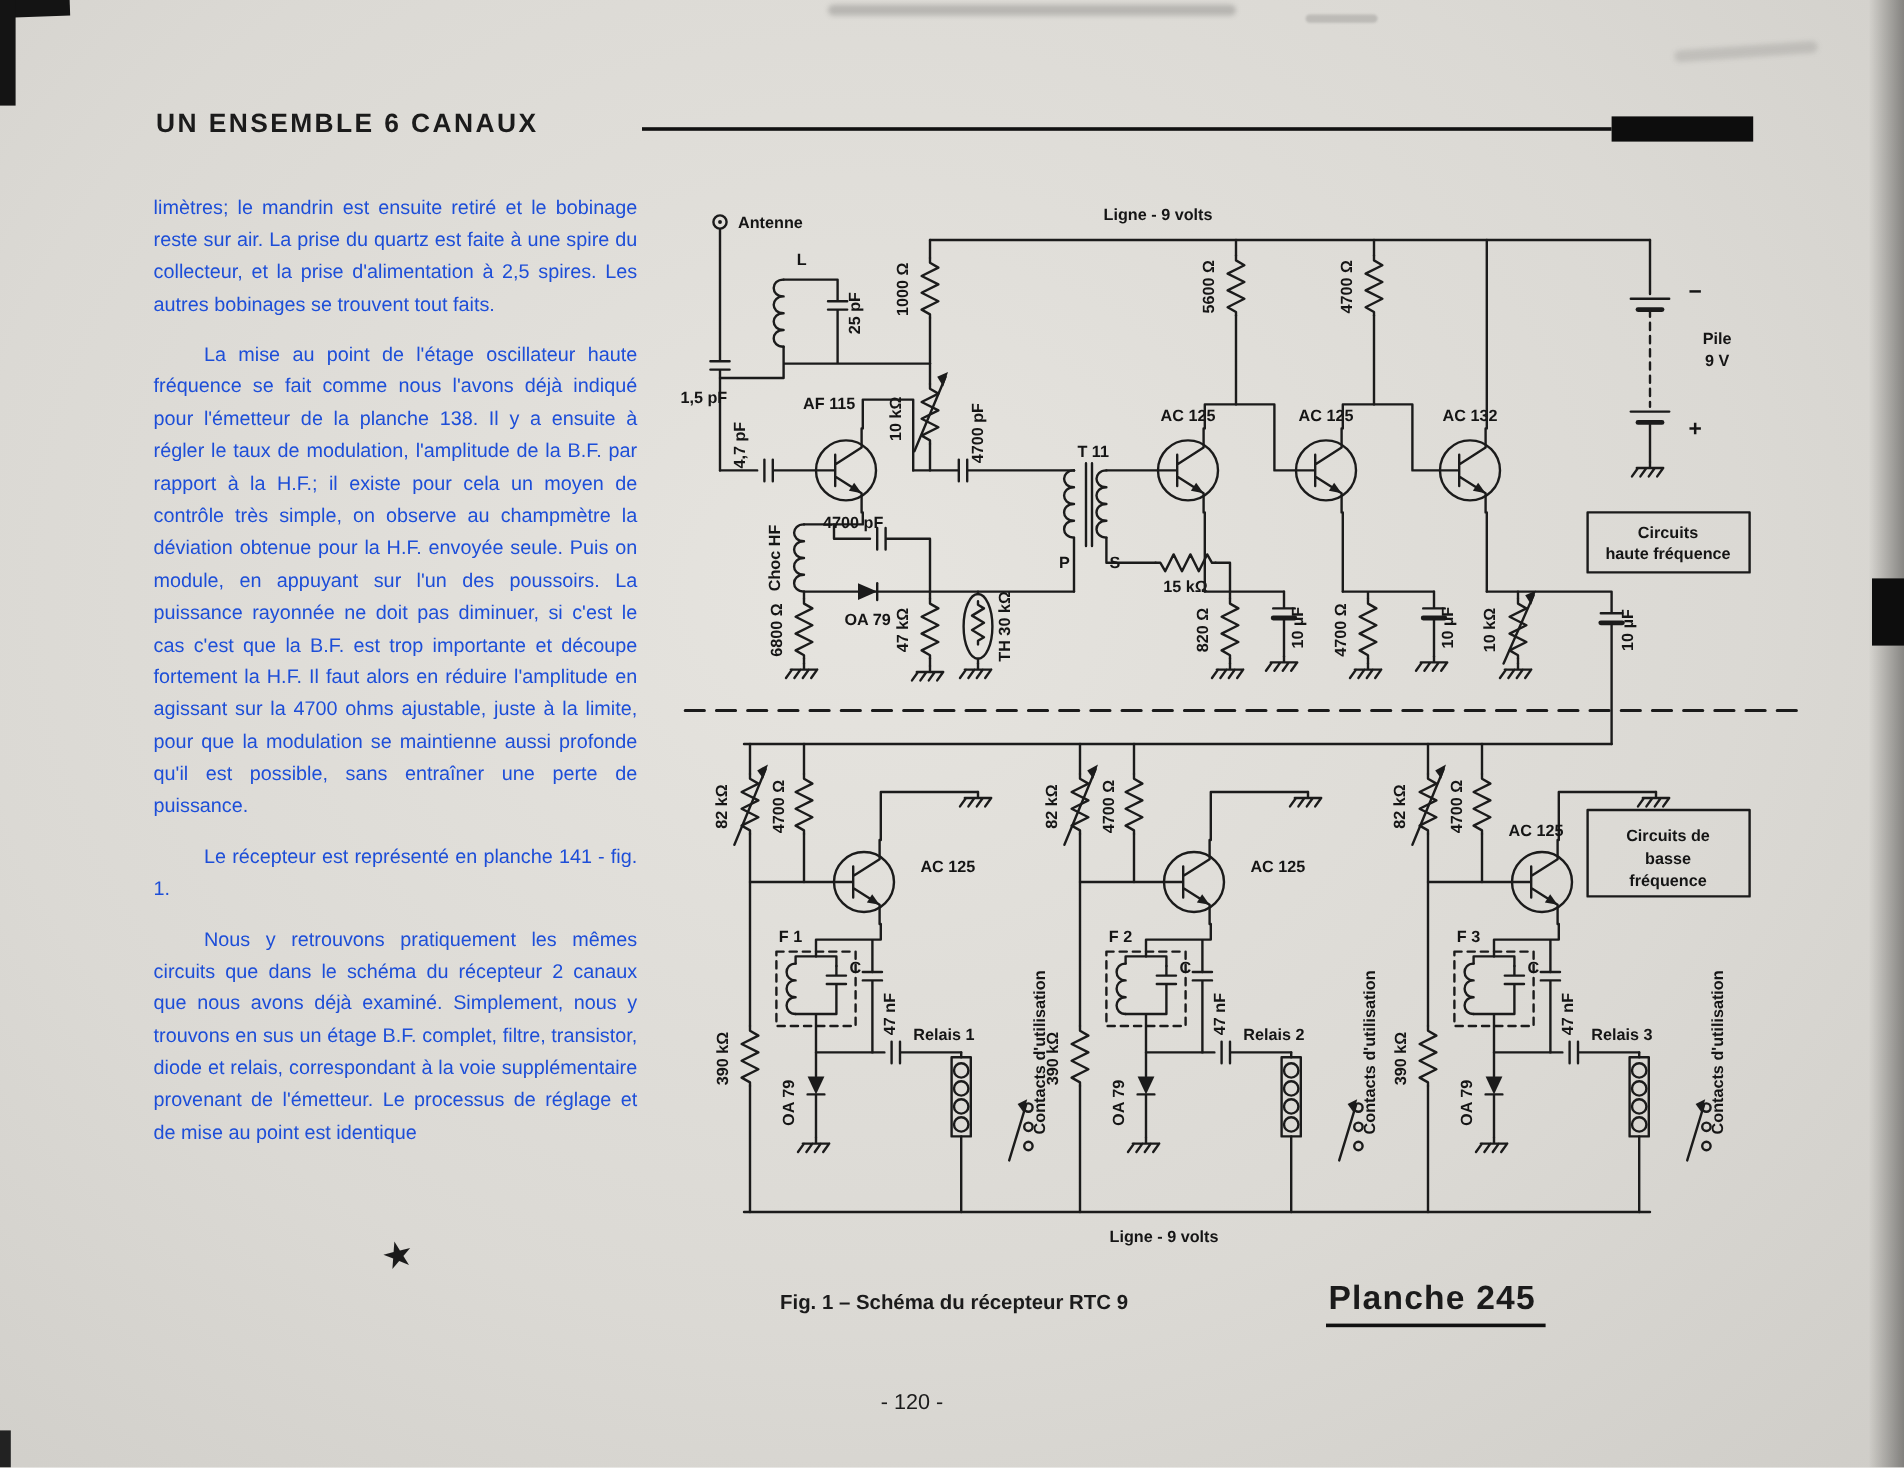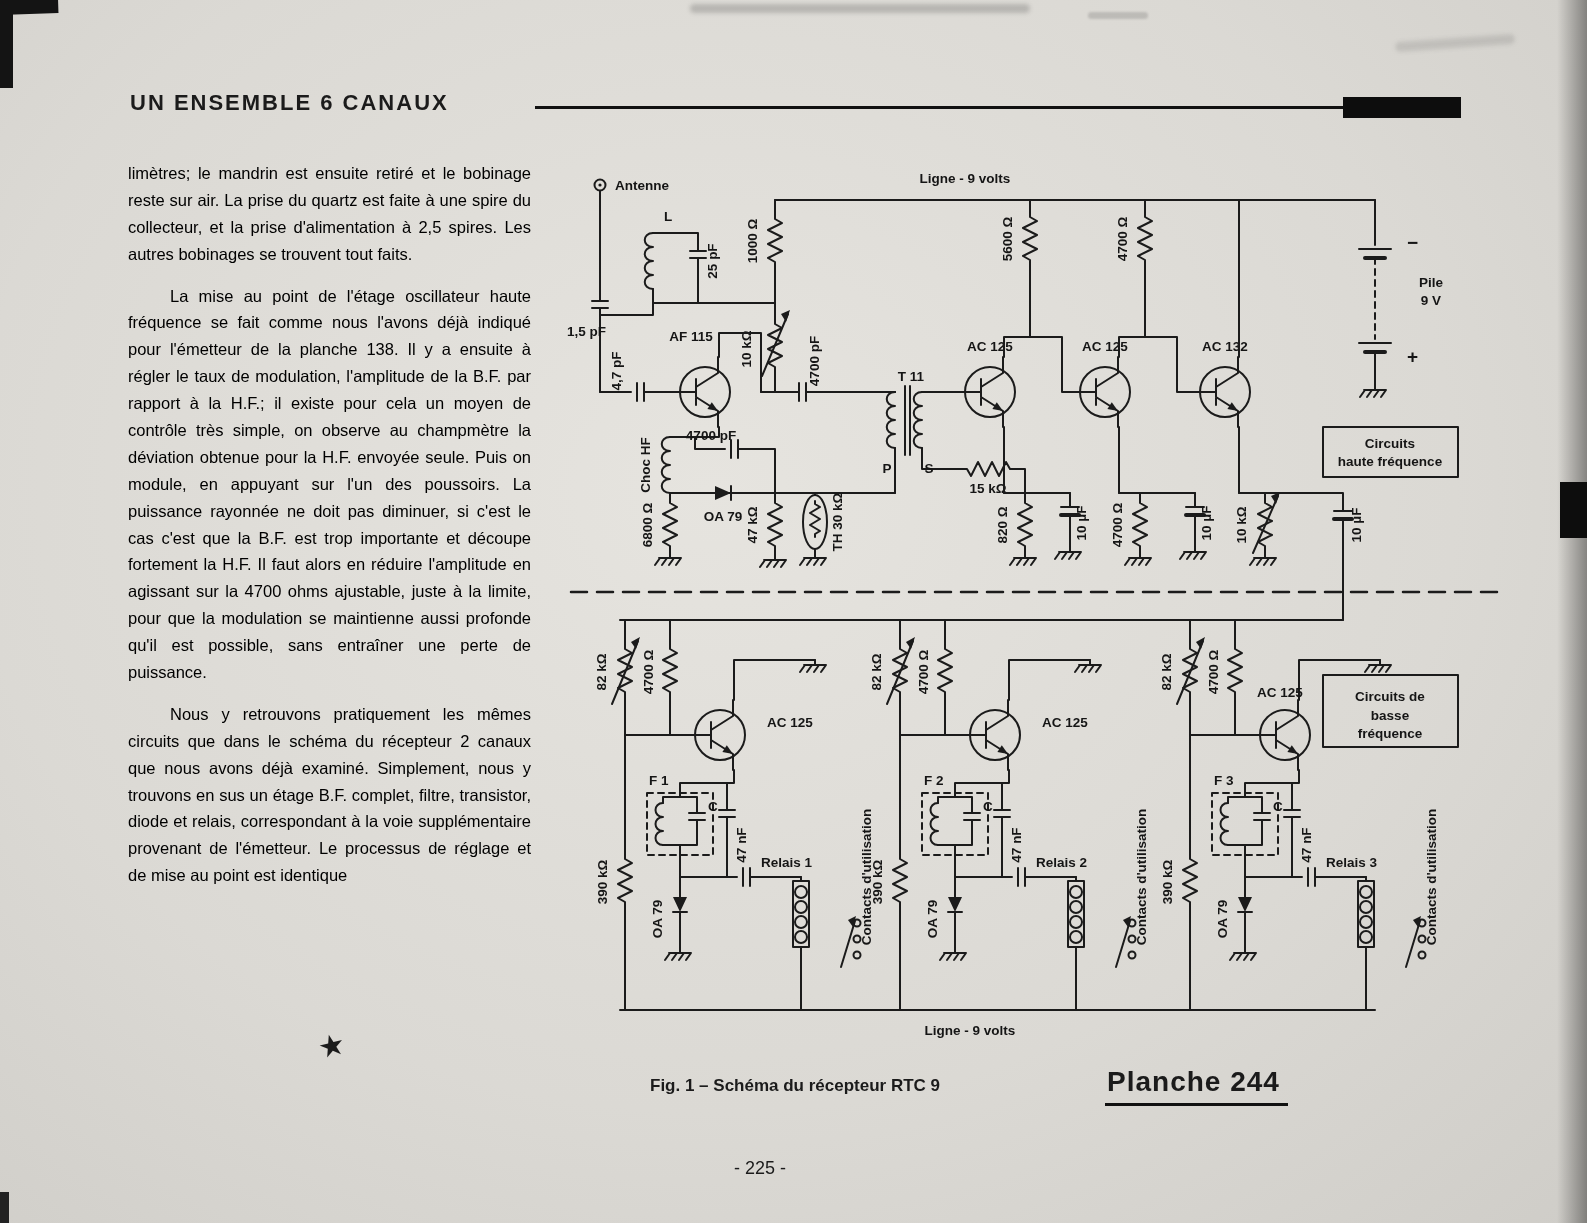--- a/index.html
+++ b/index.html
@@ -16,21 +16,21 @@
   .art-smudge2{left:1088px;top:12px;width:60px;height:7px;background:rgba(50,50,50,.18);border-radius:4px;filter:blur(1px);}
   .art-smudge3{left:1395px;top:38px;width:120px;height:10px;background:rgba(60,60,60,.15);border-radius:6px;filter:blur(2px);transform:rotate(-4deg);}
   .art-right{right:0;top:0;width:30px;height:1223px;background:linear-gradient(to right, rgba(0,0,0,0), rgba(0,0,0,0.38));}
   .art-notch{left:1560px;top:482px;width:27px;height:56px;background:#0d0d0d;}
   .art-bl{left:0;top:1192px;width:9px;height:31px;background:#222;}
   
   .header-title{left:130px;top:90px;font-size:22px;font-weight:bold;letter-spacing:2px;}
   .header-rule{left:535px;top:106px;width:808px;height:3px;background:#111;}
   .header-bar{left:1343px;top:97px;width:118px;height:21px;background:#0d0d0d;}
   
-  .article{left:128px;top:160px;width:403px;font-size:16.5px;line-height:1.63;text-align:justify;color:#000000;}
+  .article{left:128px;top:160px;width:403px;font-size:16.5px;line-height:1.63;text-align:justify;color:#1d4ed8;}
   .article p{margin:0 0 15px 0;}
   .article p.indent{text-indent:42px;}
   .star{left:318px;top:1028px;font-size:30px;transform:rotate(-14deg);}
   
   .fig-caption{left:650px;top:1076px;font-size:17px;font-weight:bold;}
   .plate{left:1105px;top:1066px;font-size:28px;font-weight:bold;letter-spacing:1px;border-bottom:3px solid #111;padding:0 8px 5px 2px;}
   .pagenum{left:680px;top:1158px;width:160px;text-align:center;font-size:18px;}
   
   .schematic{left:565px;top:155px;}
   .schematic path,.schematic line,.schematic circle,.schematic rect,.schematic ellipse{
@@ -53,20 +53,21 @@
 <div class="abs art-notch"></div>
 <div class="abs art-bl"></div>
 
 <div class="abs header-title">UN ENSEMBLE 6 CANAUX</div>
 <div class="abs header-rule"></div>
 <div class="abs header-bar"></div>
 
 <div class="abs article">
   <p>limètres; le mandrin est ensuite retiré et le bobinage reste sur air. La prise du quartz est faite à une spire du collecteur, et la prise d'alimentation à 2,5 spires. Les autres bobinages se trouvent tout faits.</p>
   <p class="indent">La mise au point de l'étage oscillateur haute fréquence se fait comme nous l'avons déjà indiqué pour l'émetteur de la planche 138. Il y a ensuite à régler le taux de modulation, l'amplitude de la B.F. par rapport à la H.F.; il existe pour cela un moyen de contrôle très simple, on observe au champmètre la déviation obtenue pour la H.F. envoyée seule. Puis on module, en appuyant sur l'un des poussoirs. La puissance rayonnée ne doit pas diminuer, si c'est le cas c'est que la B.F. est trop importante et découpe fortement la H.F. Il faut alors en réduire l'amplitude en agissant sur la 4700 ohms ajustable, juste à la limite, pour que la modulation se maintienne aussi profonde qu'il est possible, sans entraîner une perte de puissance.</p>
+  <p class="indent">Le récepteur est représenté en planche 141 - fig. 1.</p>
   <p class="indent">Nous y retrouvons pratiquement les mêmes circuits que dans le schéma du récepteur 2 canaux que nous avons déjà examiné. Simplement, nous y trouvons en sus un étage B.F. complet, filtre, transistor, diode et relais, correspondant à la voie supplémentaire provenant de l'émetteur. Le processus de réglage et de mise au point est identique</p>
 </div>
 <div class="abs star">★</div>
 
 <svg class="abs schematic" width="950" height="905" viewBox="0 0 950 905">
   <defs>
     <path id="rv" d="M0,0 l0,4 l7,4 l-14,7 l14,7 l-14,7 l14,7 l-14,7 l7,4 l0,3"></path>
     <path id="rh" d="M0,0 l4,0 l4,7 l7,-14 l7,14 l7,-14 l7,14 l7,-14 l4,7 l3,0"></path>
     <path id="coil4" d="M0,0 c-11,0 -11,14 0,14 c-11,0 -11,14 0,14 c-11,0 -11,14 0,14 c-11,0 -11,14 0,14"></path>
     <path id="coil3" d="M0,0 c-10,0 -10,14 0,14 c-10,0 -10,14 0,14 c-10,0 -10,14 0,14"></path>
@@ -423,14 +424,14 @@
     <text x="825" y="583" text-anchor="middle">fréquence</text>
   </g>
 
   <g>
     <path d="M55,855 L810,855"></path>
     <text x="405" y="880" text-anchor="middle">Ligne - 9 volts</text>
   </g>
 </svg>
 
 <div class="abs fig-caption">Fig. 1 – Schéma du récepteur RTC 9</div>
-<div class="abs plate">Planche 244</div>
-<div class="abs pagenum">- 225 -</div>
+<div class="abs plate">Planche 245</div>
+<div class="abs pagenum">- 120 -</div>
 
 </body></html>

